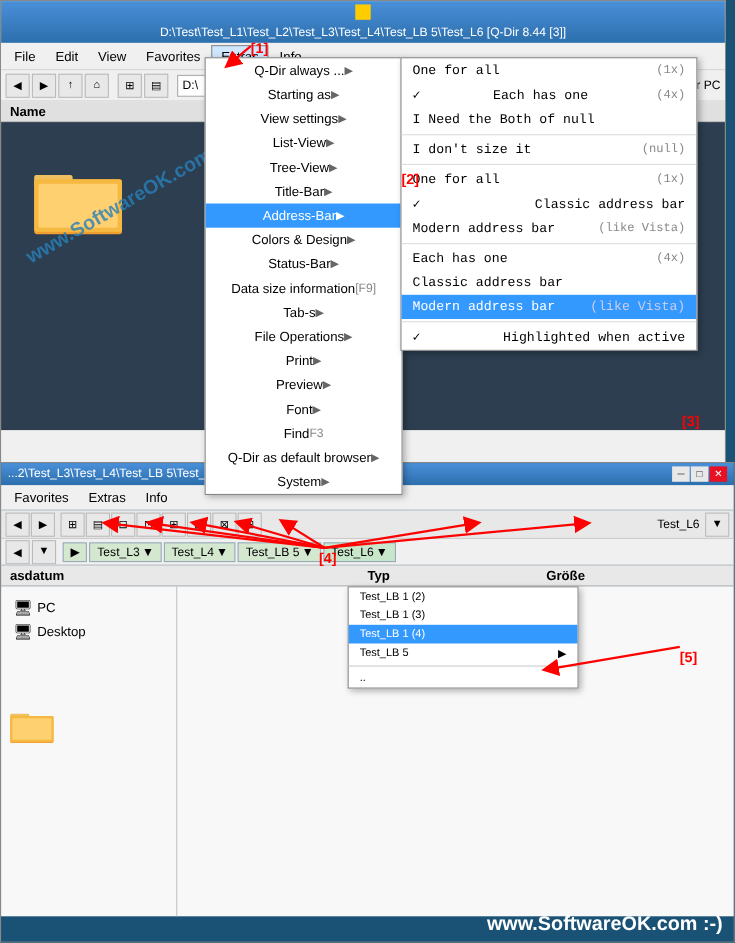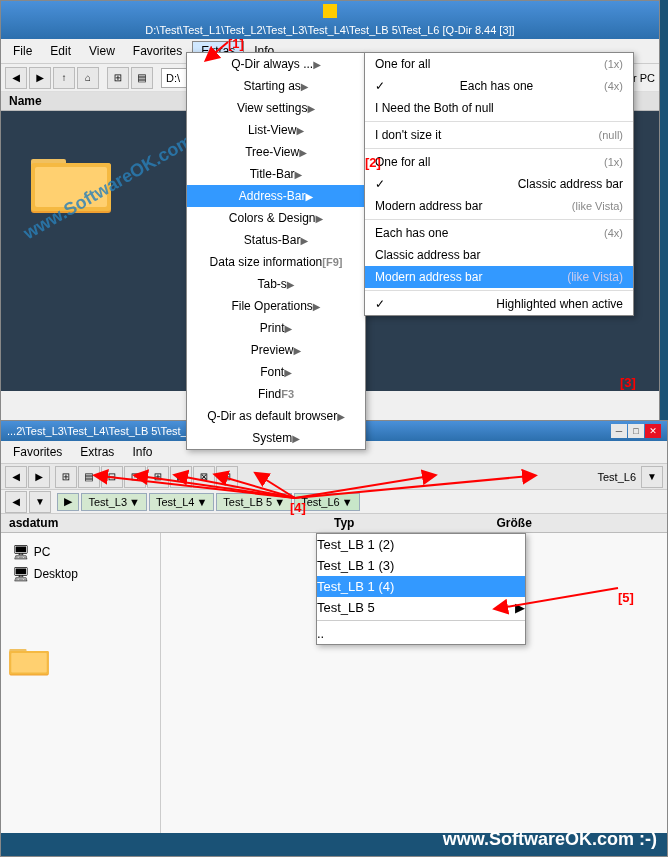--- a/index.html
+++ b/index.html
@@ -128,40 +128,41 @@
       padding: 4px 12px;
       cursor: pointer;
       display: flex;
       justify-content: center;
       align-items: center;
       white-space: nowrap;
     }
     .dropdown-item.highlighted { background: #3399ff; color: white; }
     .dropdown-item .arrow { font-size: 10px; color: #666; }
     .dropdown-item.highlighted .arrow { color: white; }
-    .dropdown-item .key { color: #888; font-size: 11px; font-weight: bold; }
+    .dropdown-item .key { color: #888; font-size: 11px; }
 
     .dropdown-address {
       position: absolute;
       top: 52px;
       left: 364px;
       background: white;
       border: 1px solid #888;
       width: 270px;
       z-index: 101;
       box-shadow: 2px 2px 6px rgba(0,0,0,0.3);
     }
 
     .addr-item {
       padding: 4px 10px;
       cursor: pointer;
       display: flex;
       justify-content: space-between;
       align-items: center;
       font-size: 12px;
+      font-family: Liberation Mono, monospace;
     }
     .addr-item.highlighted { background: #3399ff; color: white; }
     .addr-item .count { color: #888; font-size: 11px; }
 
     .separator { height: 1px; background: #ddd; margin: 2px 0; }
 
     
     .annotation {
       position: absolute;
       color: red;
@@ -265,23 +266,23 @@
       top: 0;
       left: 155px;
       background: white;
       border: 1px solid #888;
       width: 210px;
       z-index: 150;
       box-shadow: 2px 2px 6px rgba(0,0,0,0.3);
     }
 
     .ctx-item {
-      padding: 3px 0;
+      padding: 3px 10px;
       cursor: pointer;
-      font-size: 13px;
+      font-size: 10px;
     }
     .ctx-item.selected { background: #3399ff; color: white; }
 
     .softwareok-bottom {
       position: absolute;
       bottom: 6px;
       right: 10px;
       color: white;
       font-size: 18px;
       font-weight: bold;

